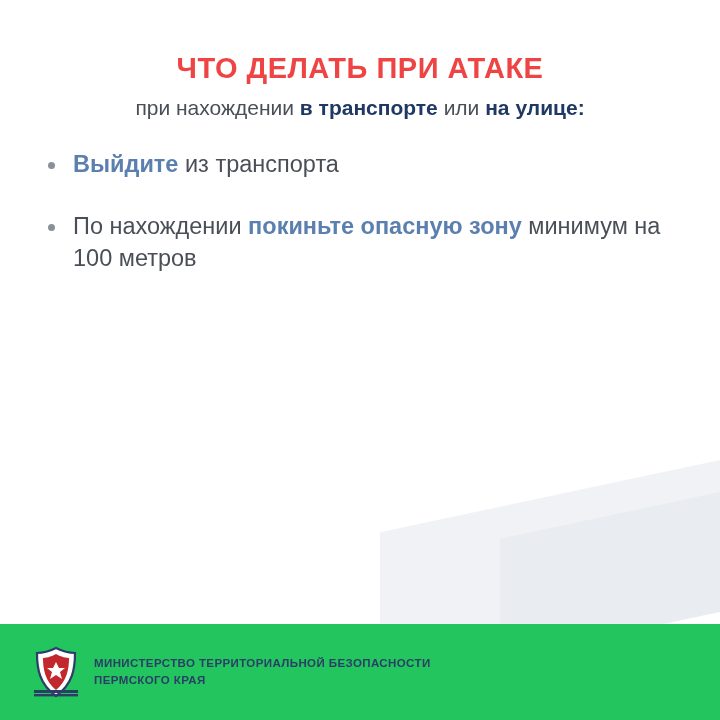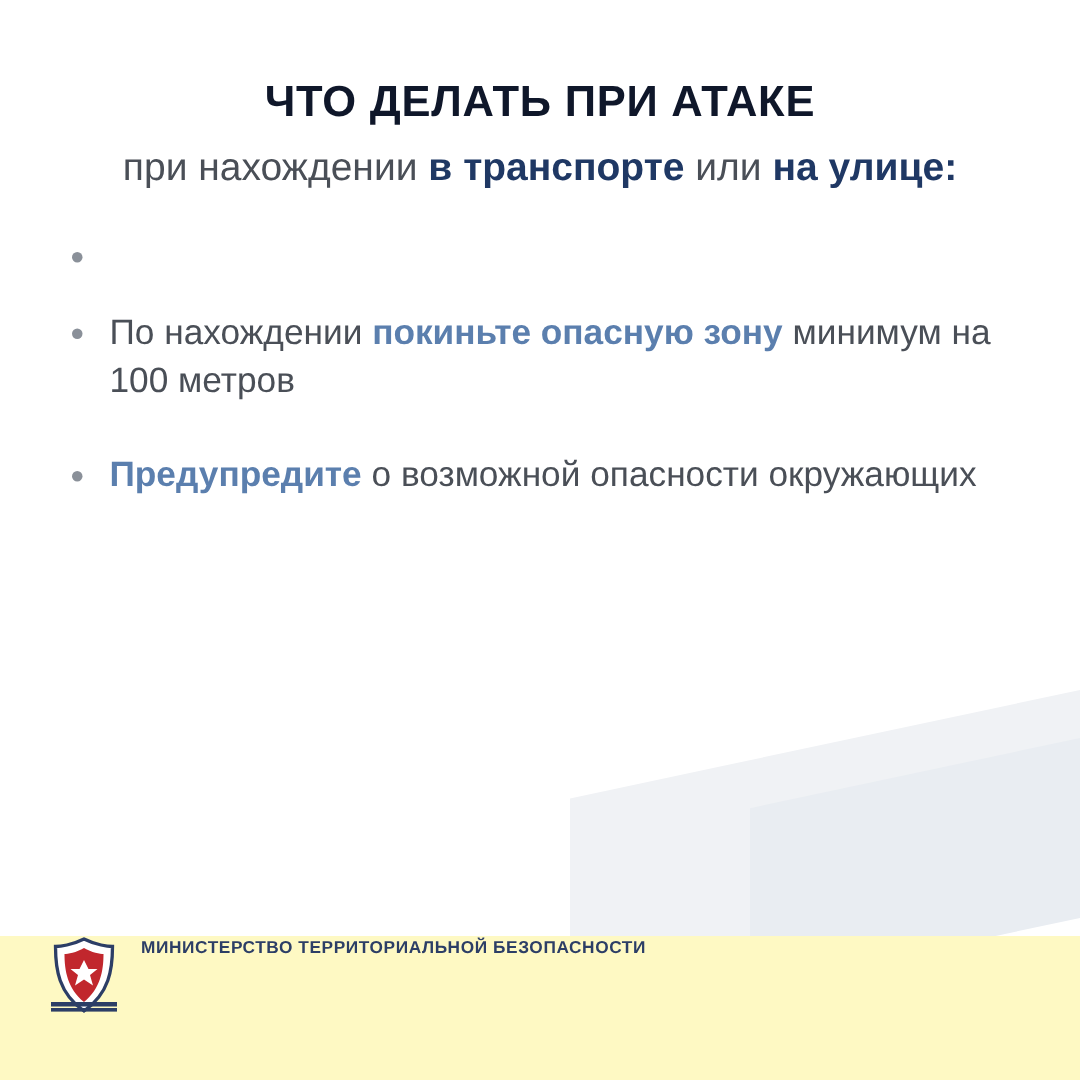--- a/index.html
+++ b/index.html
@@ -47,27 +47,27 @@
   .content {
     position: relative;
     z-index: 2;
     padding: 46px 34px 0 34px;
   }
   .title {
     text-align: center;
     font-size: 29px;
     font-weight: bold;
     letter-spacing: 0.5px;
-    color: #0f172a;
+    color: #ef4444;
     margin: 6px 0 10px 0;
     line-height: 1.15;
   }
   .subtitle {
     text-align: center;
-    font-size: 26px;
+    font-size: 21px;
     color: #4a4f57;
     line-height: 1.25;
     margin-bottom: 26px;
   }
   .subtitle b {
     color: #1f3864;
     font-weight: bold;
   }
   .bullets {
     margin: 0;
@@ -98,23 +98,23 @@
     color: #5b7fae;
     font-weight: bold;
   }
   
   .footer {
     position: absolute;
     left: 0;
     bottom: 0;
     width: 720px;
     height: 96px;
-    background: #fef9c3;
+    background: #22c55e;
     display: flex;
-    align-items: flex-start;
+    align-items: center;
     padding-left: 34px;
     box-sizing: border-box;
     z-index: 3;
   }
   .emblem {
     position: relative;
     width: 44px;
     height: 52px;
     flex: 0 0 auto;
     margin-right: 16px;
@@ -144,48 +144,46 @@
     <div class="title">ЧТО ДЕЛАТЬ ПРИ АТАКЕ</div>
 
     <div class="subtitle">
       <span>при нахождении </span><b>в транспорте</b><span> или </span><b>на улице:</b>
     </div>
 
     <ul class="bullets">
 
       <li class="bullet">
         <span class="dot"></span>
+        <div class="btext">
+          <span></span><span class="hl">Выйдите</span><span> из транспорта</span>
+        </div>
       </li>
 
       <li class="bullet">
         <span class="dot"></span>
         <div class="btext">
           <span>По нахождении </span><span class="hl">покиньте опасную зону</span><span> минимум на 100 метров</span>
         </div>
       </li>
 
 
-      <li class="bullet">
-        <span class="dot"></span>
-        <div class="btext">
-          <span></span><span class="hl">Предупредите</span><span> о возможной опасности окружающих</span>
-        </div>
-      </li>
 
     </ul>
   </div>
 
   <div class="footer">
     <div class="emblem">
       <svg width="44" height="52" viewBox="0 0 44 52" xmlns="http://www.w3.org/2000/svg">
         <path d="M22 2 C14 6 6 7 3 7 C3 22 5 38 22 50 C39 38 41 22 41 7 C38 7 30 6 22 2 Z" fill="#ffffff" stroke="#2c3e66" stroke-width="2.2"></path>
         <path d="M22 8 C17 11 11 12 9 12 C9 23 11 35 22 44 C33 35 35 23 35 12 C33 12 27 11 22 8 Z" fill="#c1272d"></path>
         <path d="M22 16 L25 22 L31 22 L26 26 L28 33 L22 29 L16 33 L18 26 L13 22 L19 22 Z" fill="#ffffff"></path>
         <rect x="0" y="44" width="44" height="3" fill="#2c3e66"></rect>
         <rect x="0" y="48" width="44" height="2.4" fill="#2c3e66"></rect>
       </svg>
     </div>
     <div class="footer-text">
       <span>Министерство территориальной безопасности</span>
+      <span class="line2">Пермского края</span>
     </div>
   </div>
 
 </div>
 
 </body></html>

